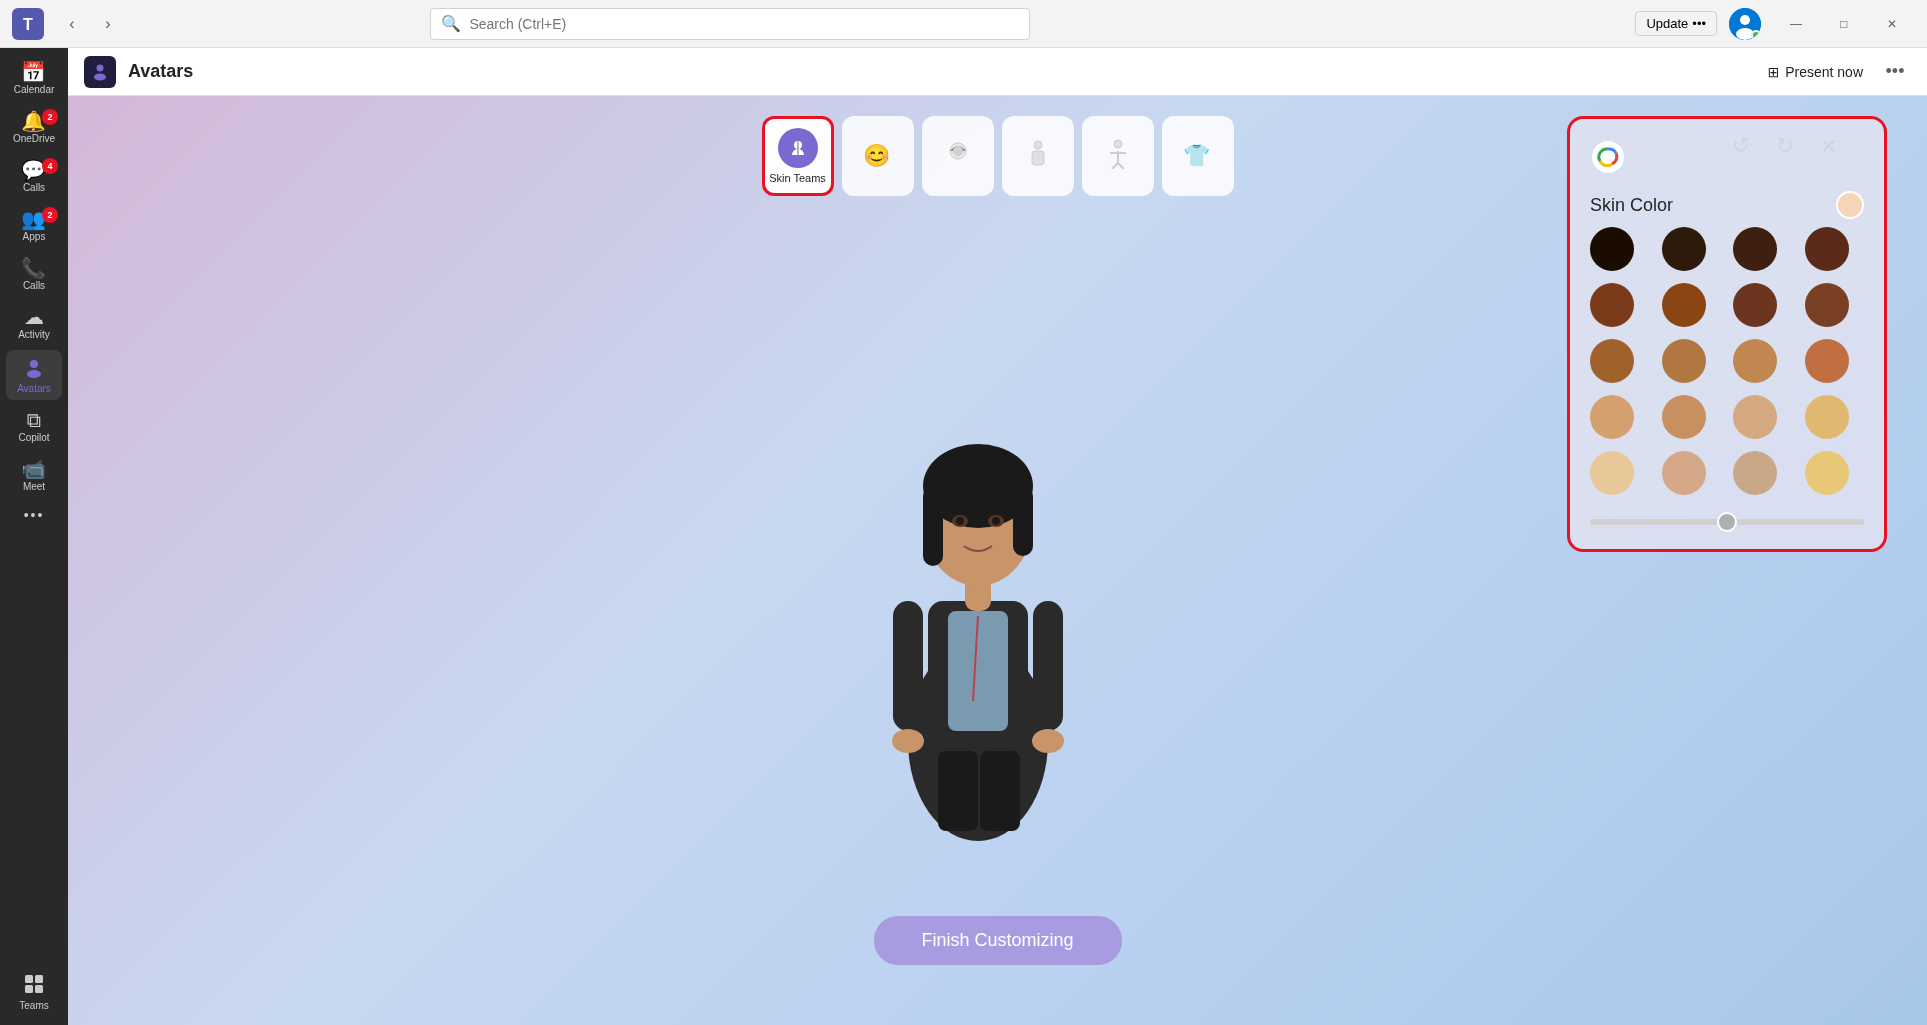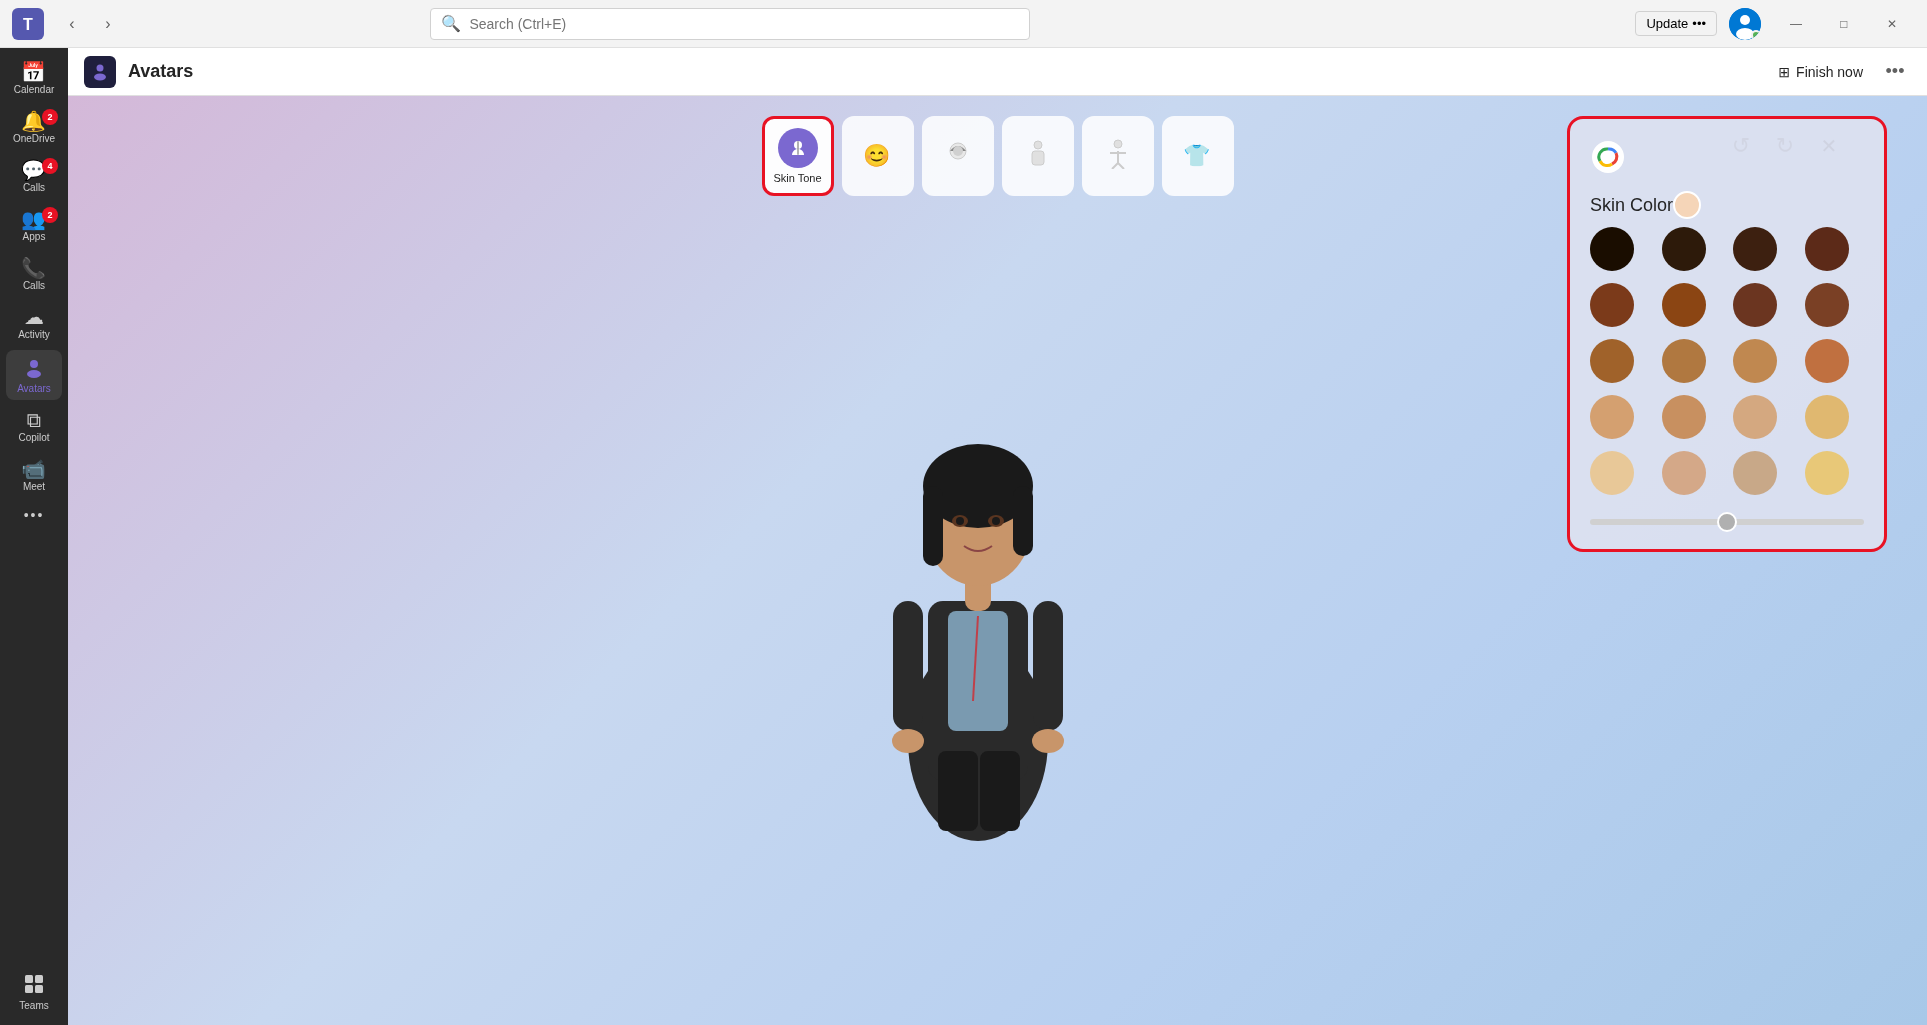--- a/index.html
+++ b/index.html
@@ -137,21 +137,21 @@
       background: rgba(220, 225, 240, 0.92);
       border-radius: 16px;
       padding: 20px;
       border: 3px solid #e81224;
     }
     .skin-panel-header {
       display: flex; align-items: center; gap: 12px; margin-bottom: 16px;
     }
     .google-icon { width: 36px; height: 36px; }
     .skin-title-row {
-      display: flex; align-items: center; justify-content: flex-start; margin-bottom: 8px;
+      display: flex; align-items: center; justify-content: space-between; margin-bottom: 8px;
     }
     .skin-title { font-size: 18px; font-weight: 500; color: #242424; }
     .selected-color-dot { width: 28px; height: 28px; border-radius: 50%; background: #f5d5b8; border: 2px solid #fff; }
 
     .color-grid {
       display: grid; grid-template-columns: repeat(4, 1fr); gap: 12px; margin-bottom: 16px;
     }
     .color-dot {
       width: 44px; height: 44px; border-radius: 50%; cursor: pointer;
       transition: transform 0.1s; border: 2px solid transparent;
@@ -291,39 +291,39 @@
       <div class="app-icon">
         <svg width="22" height="22" viewBox="0 0 22 22">
           <circle cx="11" cy="7" r="3.5" fill="#7b68d0"></circle>
           <ellipse cx="11" cy="16" rx="6" ry="3.5" fill="#7b68d0"></ellipse>
         </svg>
       </div>
       <span class="app-title">Avatars</span>
       <div class="header-actions">
         <button class="present-now-btn">
           <span>⊞</span>
-          <span>Finish now</span>
+          <span>Present now</span>
         </button>
         <button class="more-btn">•••</button>
       </div>
     </div>
 
     <div class="workspace">
 
       <div class="avatar-toolbar">
 
         <button class="toolbar-item active">
           <div class="t-icon-circle">
             <svg width="22" height="22" viewBox="0 0 22 22" fill="none">
               <circle cx="11" cy="8" r="4" fill="white"></circle>
               <path d="M5 18c0-3.3 2.7-6 6-6s6 2.7 6 6" fill="white"></path>
               <rect x="10" y="4" width="2" height="14" fill="rgba(0,0,0,0.3)" rx="1"></rect>
             </svg>
           </div>
-          <span class="t-label">Skin Tone</span>
+          <span class="t-label">Skin Teams</span>
         </button>
 
         <button class="toolbar-item">
           <span class="t-icon">😊</span>
         </button>
 
         <button class="toolbar-item">
           <span class="t-icon">
             <svg width="32" height="32" viewBox="0 0 32 32">
               <circle cx="16" cy="14" r="8" fill="#e8e8e8" stroke="#ccc"></circle>
@@ -396,20 +396,23 @@
           <rect x="195" y="280" width="30" height="130" rx="15" fill="#2a2a2a"></rect>
           <ellipse cx="210" cy="420" rx="16" ry="12" fill="#c8956a"></ellipse>
 
           <line x1="140" y1="295" x2="135" y2="380" stroke="#c0404a" stroke-width="2"></line>
 
           <rect x="100" y="430" width="40" height="80" rx="8" fill="#1a1a1a"></rect>
           <rect x="142" y="430" width="40" height="80" rx="8" fill="#1a1a1a"></rect>
         </svg>
       </div>
 
+      <button class="finish-btn">
+        <span>Finish Customizing</span>
+      </button>
 
       <div class="skin-panel">
         <div class="skin-panel-header">
 
           <div class="google-icon">
             <svg width="36" height="36" viewBox="0 0 36 36">
               <circle cx="18" cy="18" r="16" fill="white"></circle>
               <path d="M18 10 A8 8 0 0 1 26 14" stroke="#4285F4" stroke-width="3" fill="none"></path>
               <path d="M26 14 A8 8 0 0 1 22 25" stroke="#EA4335" stroke-width="3" fill="none"></path>
               <path d="M22 25 A8 8 0 0 1 10 22" stroke="#FBBC05" stroke-width="3" fill="none"></path>

